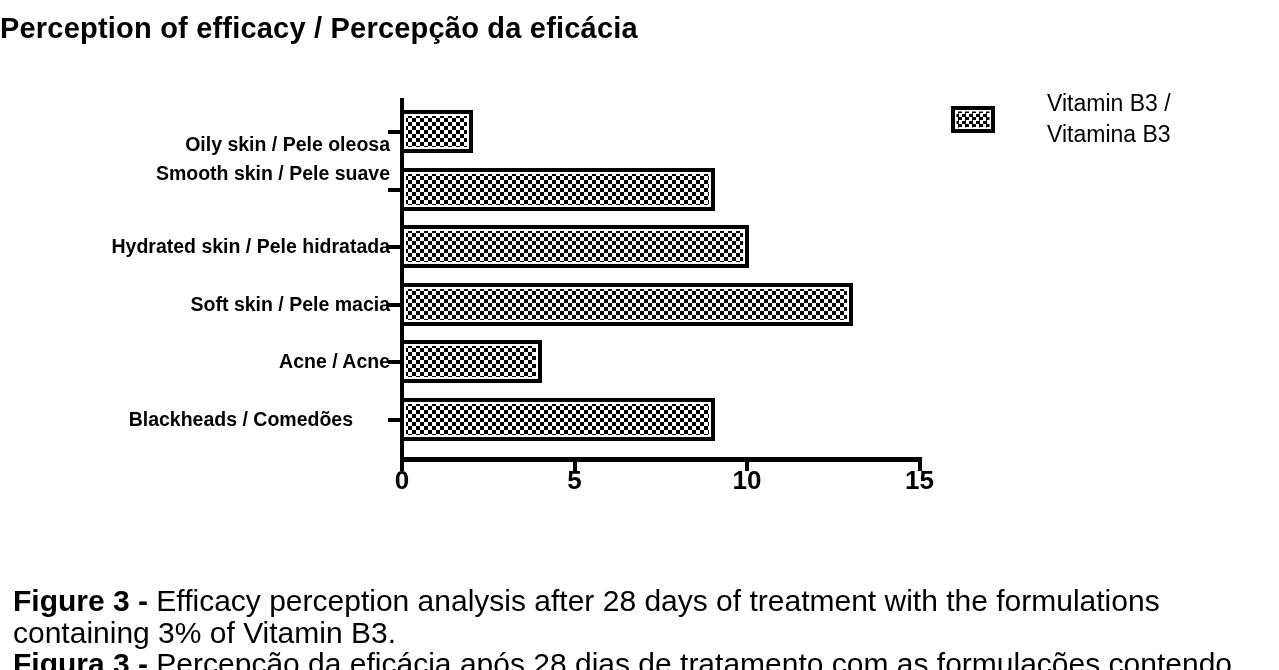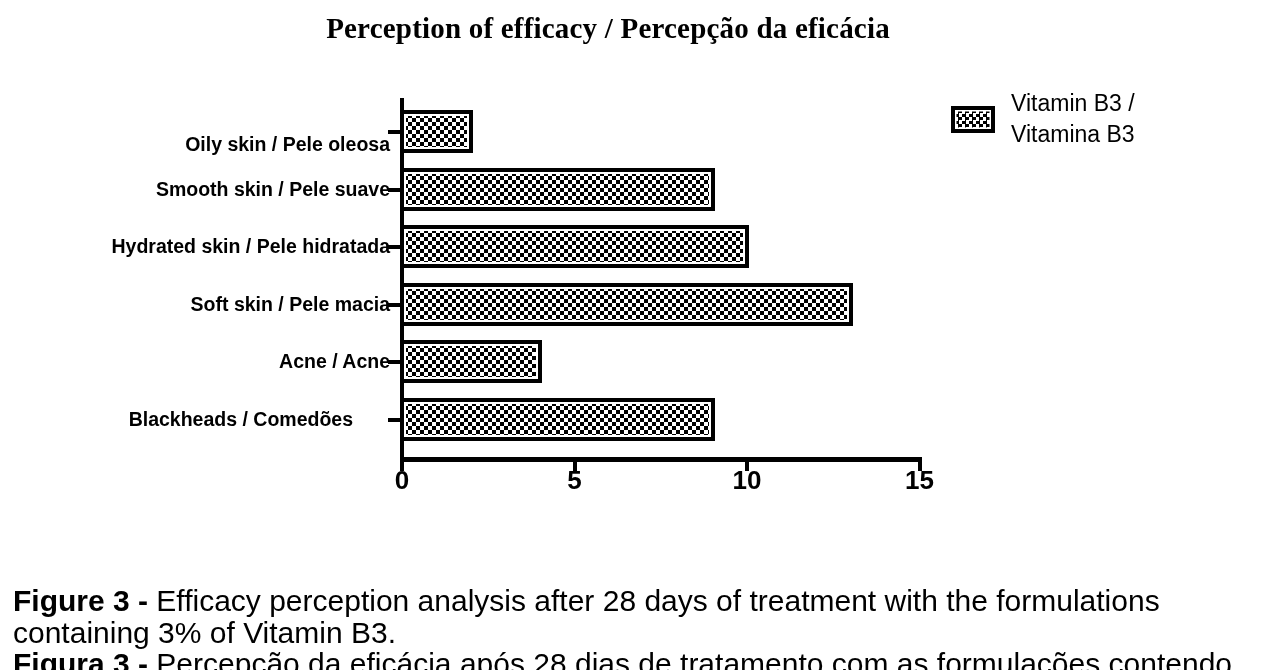--- a/index.html
+++ b/index.html
@@ -7,25 +7,24 @@
     width: 1279px; height: 670px;
     background: #ffffff;
     position: relative;
     overflow: hidden;
     font-family: "Liberation Sans", sans-serif;
     color: #000;
   }
   .abs { position: absolute; }
   .chart-title {
     left: 0; top: 12px; width: 1216px;
-    text-align: center;
+    text-align: left;
     font-weight: bold; font-size: 29px;
     letter-spacing: 0.2px;
     white-space: nowrap;
-    font-family: Liberation Serif, serif;
   }
   #plot { position: absolute; left: 0; top: 0; width: 1279px; height: 560px; }
   .axis { background: #000; }
   .cat-label {
     font-weight: bold; font-size: 19.5px;
     height: 43px; line-height: 43px;
     white-space: nowrap;
   }
   .bar {
     box-sizing: border-box;
@@ -51,41 +50,41 @@
     display: flex; align-items: center; gap: 16px;
   }
   .legend-swatch {
     width: 44px; height: 27px;
     box-sizing: border-box;
     border: 4px solid #000;
     background: repeating-conic-gradient(#000 0% 25%, #fff 0% 50%) 0 0 / 7px 7px;
     box-shadow: inset 0 0 0 1.5px #fff;
     flex: 0 0 auto;
   }
-  .legend-text { font-size: 23px; line-height: 31px; }
+  .legend-text { font-size: 23px; line-height: 31px; margin-left: 36px; }
   .caption {
     left: 13px; top: 585px; width: 1256px;
     font-family: Liberation Sans, sans-serif;
     font-size: 30px; line-height: 31.5px;
   }
   .caption b { font-weight: bold; }
 </style>
 </head>
 <body>
 
 <div class="abs chart-title">Perception of efficacy / Percepção da eficácia</div>
 
 <div id="plot">
   <div class="abs axis" style="left:400px; top:98px; width:4px; height:364px;"></div>
   <div class="abs axis" style="left:400px; top:457px; width:522px; height:5px;"></div>
 
 <div class="abs cat-label" style="right: 889px; top: 123px;">Oily skin / Pele oleosa</div>
     <div class="abs ytick" style="left: 388px; top: 130px;"></div>
     <div class="abs bar" style="left: 400px; top: 110px; width: 73px;"></div>
-    <div class="abs cat-label" style="right: 889px; top: 168px;">Smooth skin / Pele suave</div>
+    <div class="abs cat-label" style="right: 889px; top: 152px;">Smooth skin / Pele suave</div>
     <div class="abs ytick" style="left: 388px; top: 188px;"></div>
     <div class="abs bar" style="left: 400px; top: 168px; width: 315px;"></div>
     <div class="abs cat-label" style="right: 889px; top: 225px;">Hydrated skin / Pele hidratada</div>
     <div class="abs ytick" style="left: 388px; top: 245px;"></div>
     <div class="abs bar" style="left: 400px; top: 225px; width: 349px;"></div>
     <div class="abs cat-label" style="right: 889px; top: 283px;">Soft skin / Pele macia</div>
     <div class="abs ytick" style="left: 388px; top: 303px;"></div>
     <div class="abs bar" style="left: 400px; top: 283px; width: 453px;"></div>
     <div class="abs cat-label" style="right: 889px; top: 340px;">Acne / Acne</div>
     <div class="abs ytick" style="left: 388px; top: 360px;"></div>

